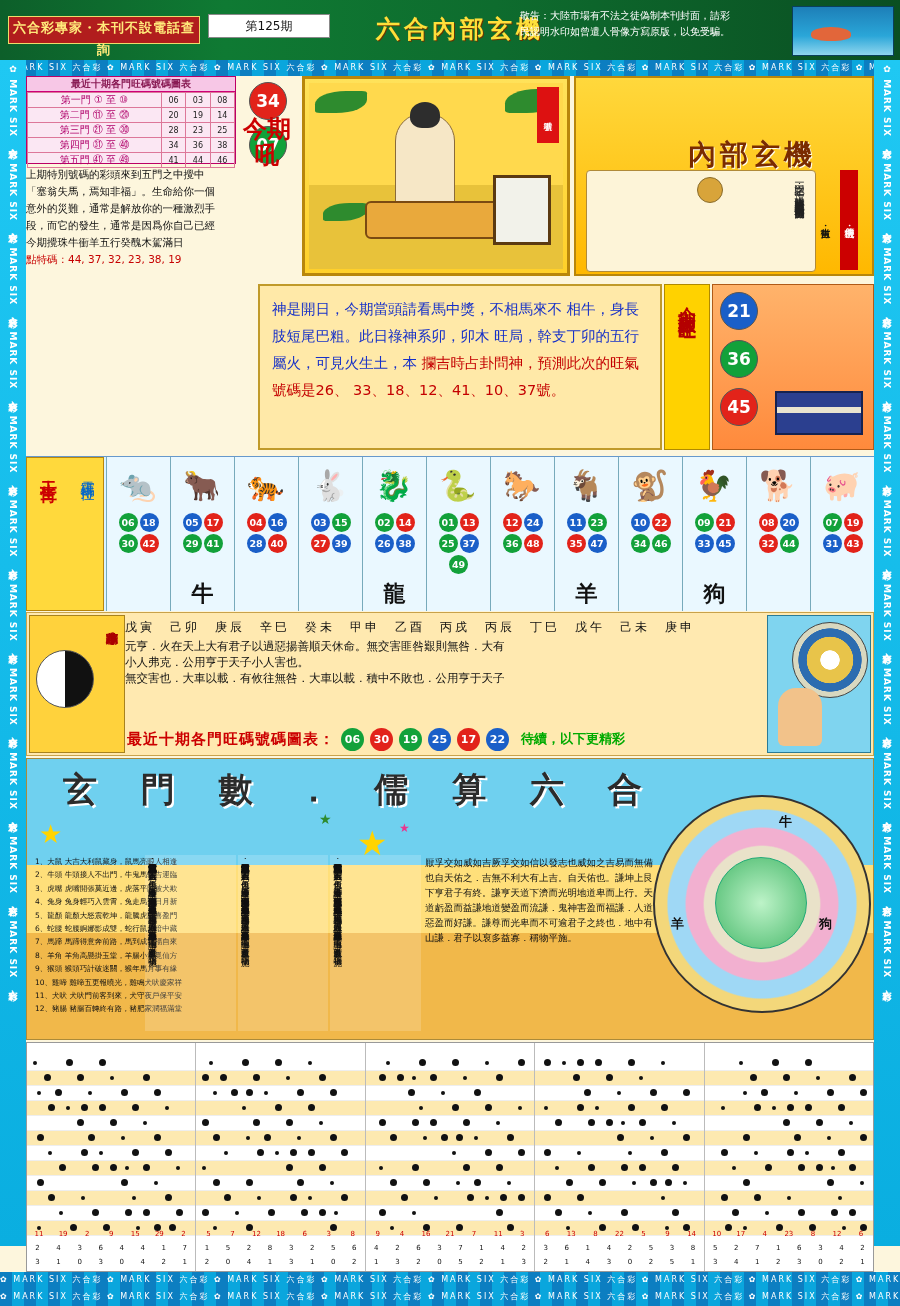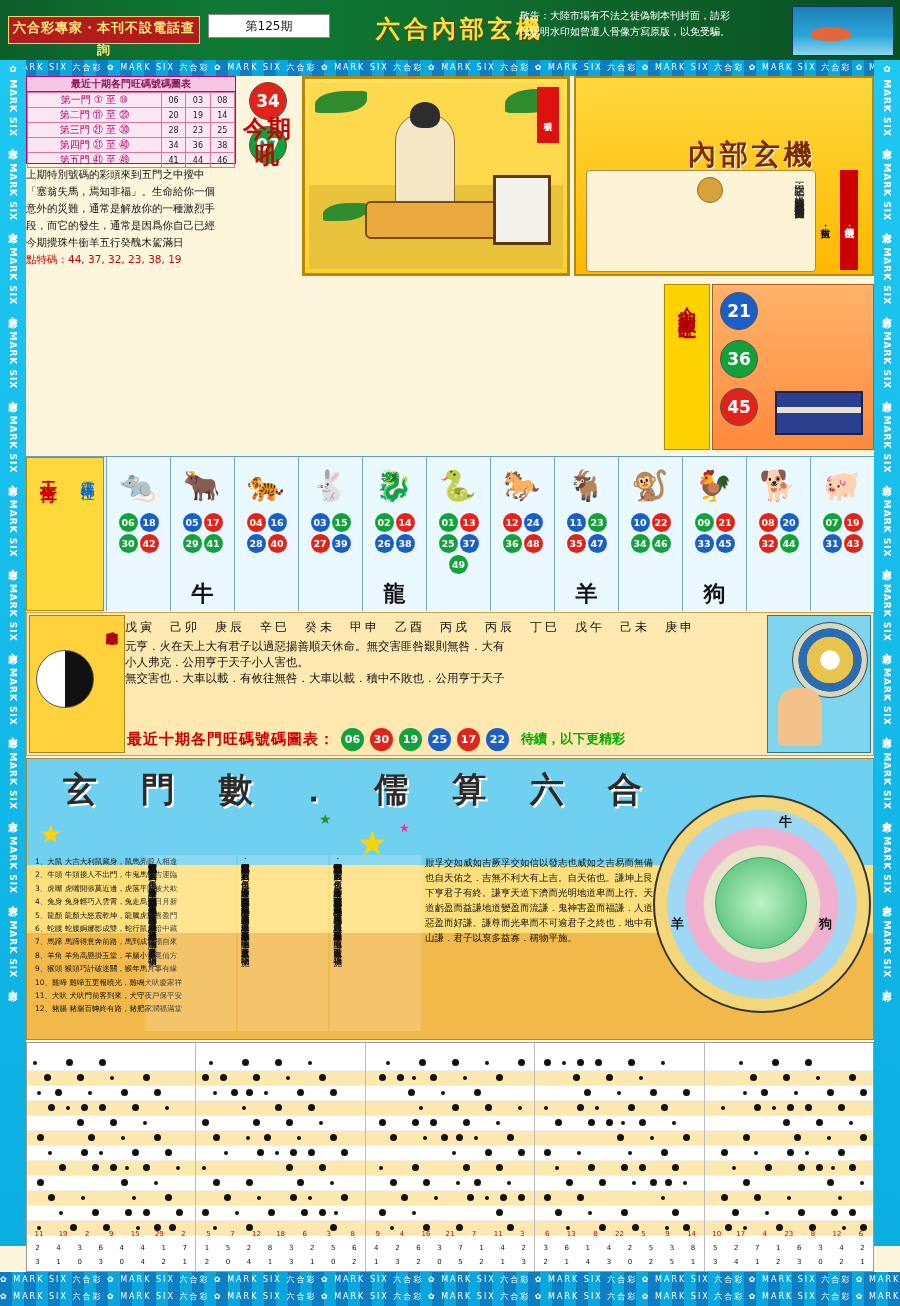--- a/index.html
+++ b/index.html
@@ -285,20 +285,29 @@
       <div class="scroll">
         <div class="seal"></div>
         <div class="vtxt">一字記之曰：攝 一小賭小勝一賠 一聲怒吼百戰逃 二九開出三十醜 攜客攝雨挺制激</div>
       </div>
       <div class="vred">玄機・傳統</div>
       <div class="vblk">吉數・生肖</div>
     </div>
   </div>
 
   <div class="r2">
+    <div class="predict">
+      <p>
+        <span>神是開日，今期當頭請看馬中獎，不相馬來不</span>
+        <span>相牛，身長肢短尾巴粗。此日祿神系卯，卯木</span>
+        <span>旺局，幹支丁卯的五行屬火，可見火生土，本</span>
+        <span class="r">攔吉時占卦問神，預測此次的旺氣號碼是26、</span>
+        <span class="r">33、18、12、41、10、37號。</span>
+      </p>
+    </div>
     <div class="fireband">
       <span class="v">今期火數生旺</span>
     </div>
     <div class="firepic">
       <div class="branch"></div>
       <div class="book"></div>
     </div>
     <div class="fbballs">
       <div class="ball blu">21</div>
       <div class="ball grn">36</div>

